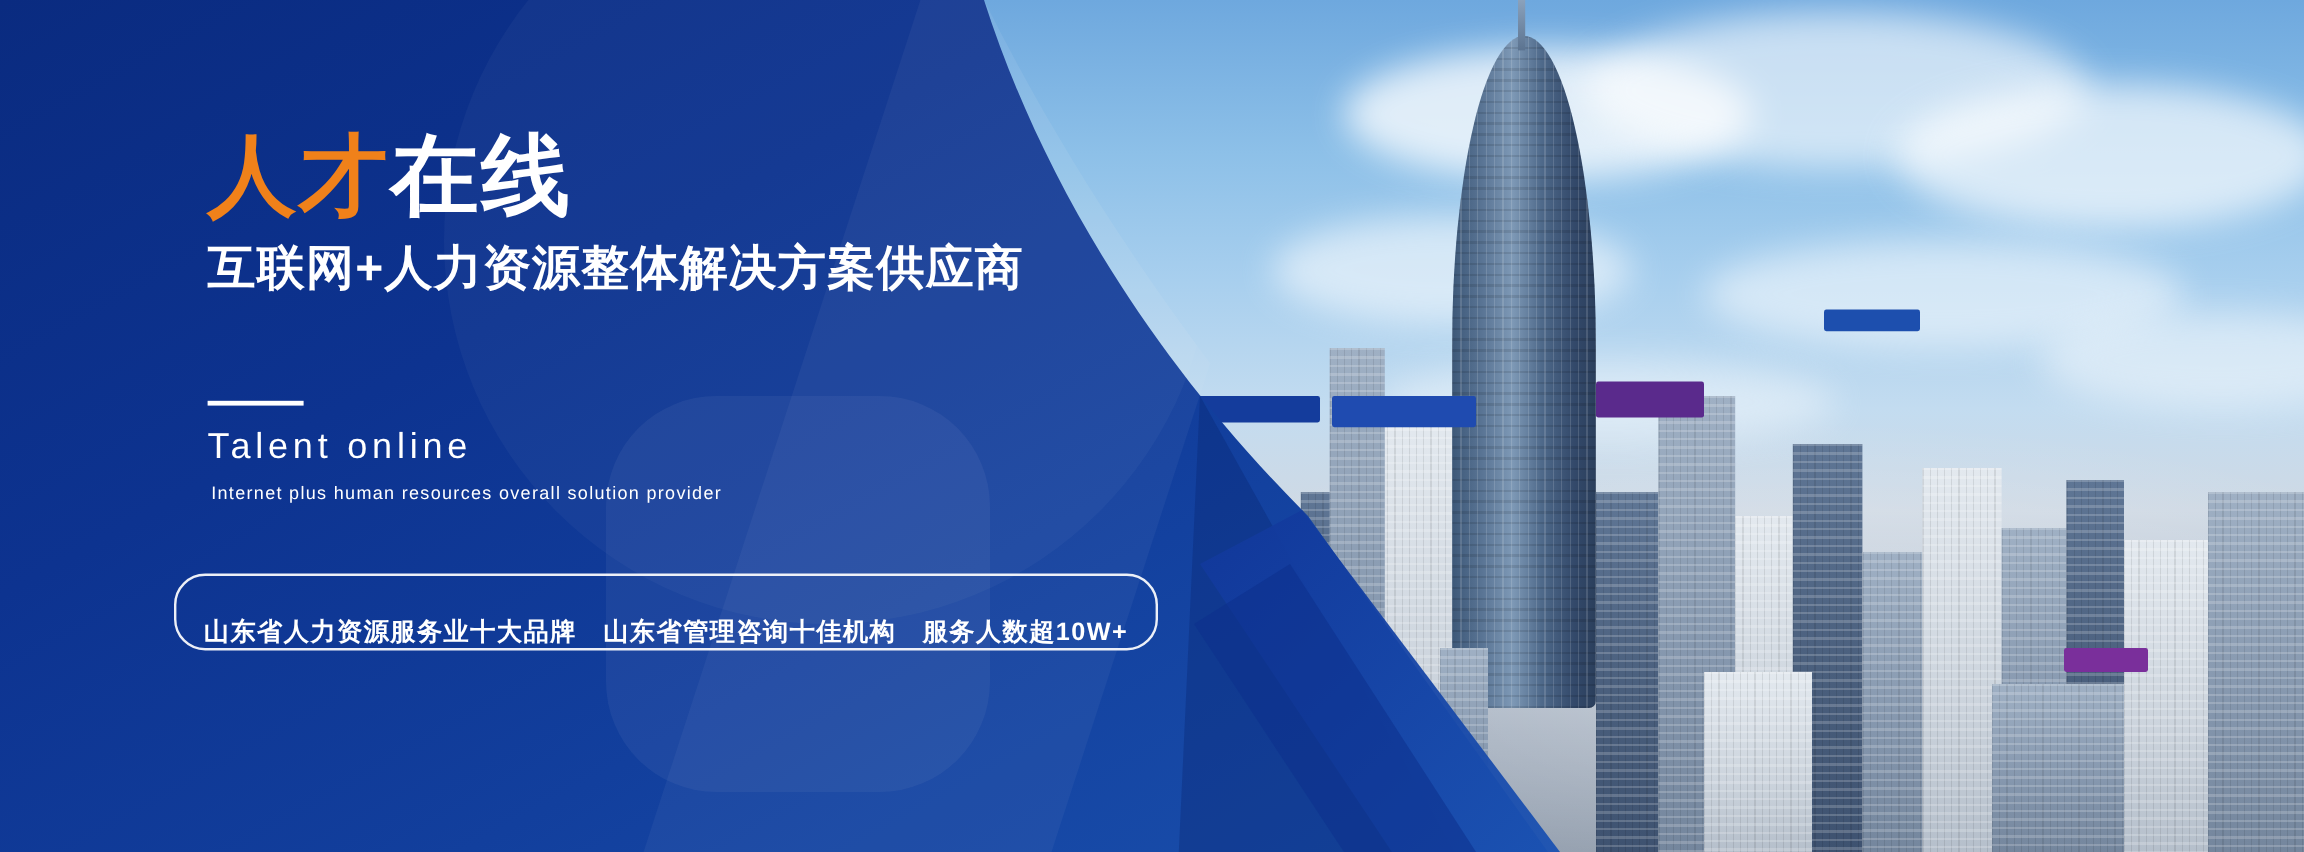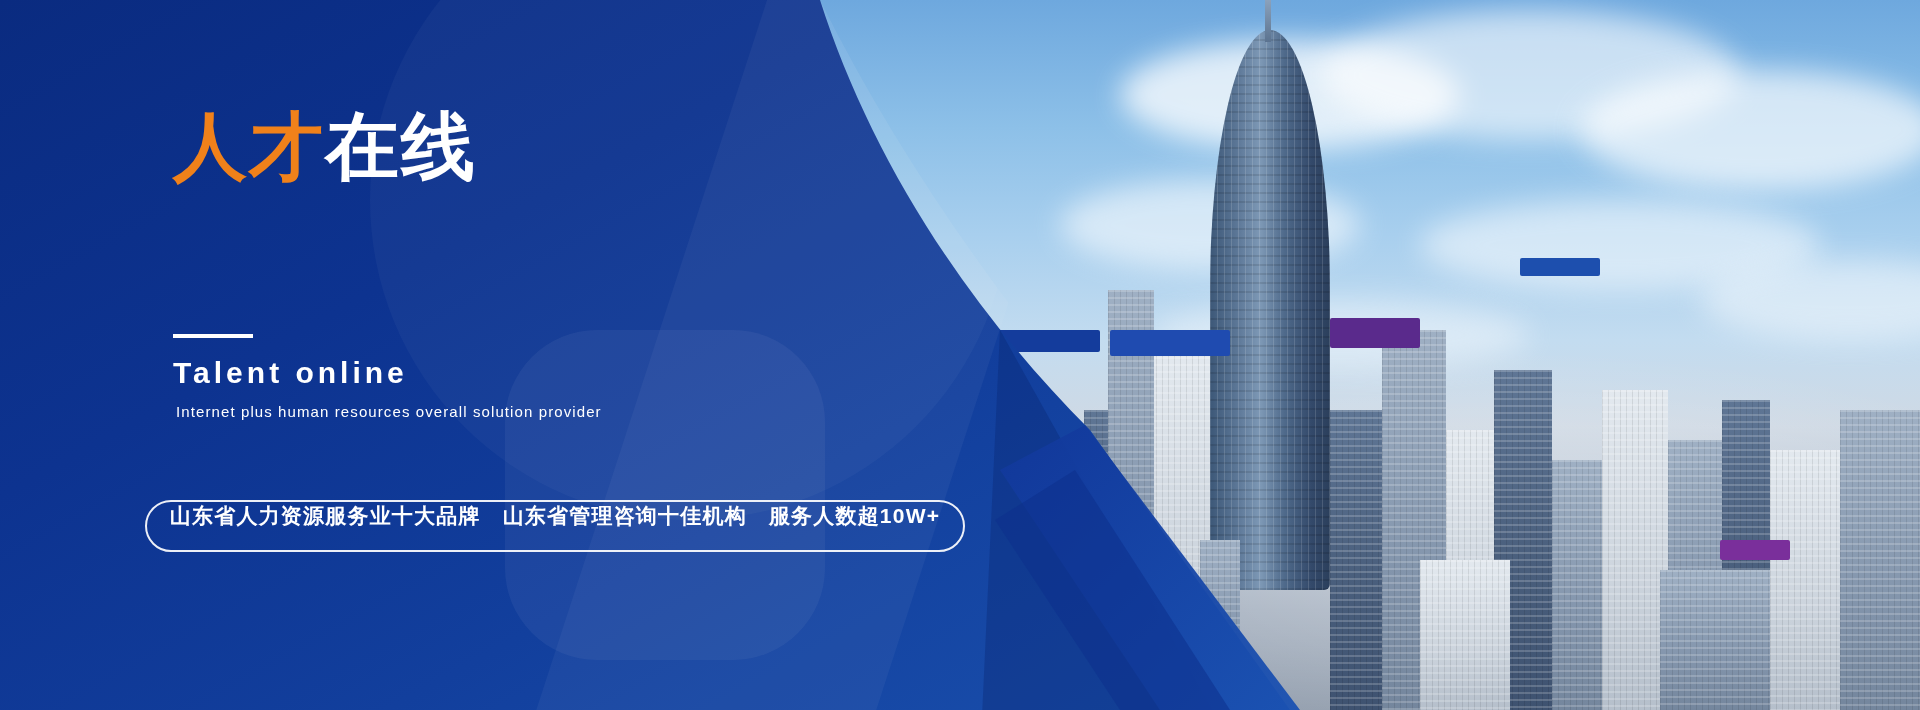--- a/index.html
+++ b/index.html
@@ -82,36 +82,36 @@
     letter-spacing:1px; white-space:nowrap;
   }
 
   .rule {
     position:absolute; left:173px; top:334px;
     width:80px; height:4px; background:#ffffff;
   }
 
   .en-main {
     position:absolute; left:173px; top:356px;
-    font-size:30px; font-weight:700; color:#ffffff;
+    font-size:30px; font-weight:400; color:#ffffff;
     letter-spacing:4px; white-space:nowrap;
   }
 
   .en-sub {
     position:absolute; left:176px; top:403px;
     font-size:15px; font-weight:400; color:#ffffff;
     letter-spacing:1.1px; white-space:nowrap;
   }
 
   .pill {
-    position:absolute; left:145px; top:500px;
-    width:820px; height:52px;
+    position:absolute; left:145px; top:478px;
+    width:820px; height:64px;
     border:2px solid rgba(255,255,255,.92);
     border-radius:26px;
-    display:flex; align-items:flex-start; justify-content:center;
+    display:flex; align-items:flex-end; justify-content:center;
   }
   .pill-text {
     font-size:21px; font-weight:700; color:#ffffff;
     letter-spacing:1.2px; white-space:nowrap;
   }
   .pill-text .gap { display:inline-block; width:22px; }
 </style>
 </head>
 <body>
 
@@ -190,20 +190,21 @@
     <path d="M1085,425 L1300,710 L1160,710 L1000,470 Z" fill="url(#gwedge)" opacity="0.95"></path>
     <path d="M1075,470 L1230,710 L1120,710 L995,520 Z" fill="#0c2f8c" opacity="0.55"></path>
   </svg>
 
   <div class="content">
 
     <div class="title">
       <span class="hl">人才</span><span class="wt">在线</span>
     </div>
 
+    <div class="subtitle">互联网+人力资源整体解决方案供应商</div>
 
     <div class="rule"></div>
 
     <div class="en-main">Talent online</div>
 
     <div class="en-sub">Internet plus human resources overall solution provider</div>
 
     <div class="pill">
       <div class="pill-text">
         <span>山东省人力资源服务业十大品牌</span><span class="gap"></span><span>山东省管理咨询十佳机构</span><span class="gap"></span><span>服务人数超10W+</span>

